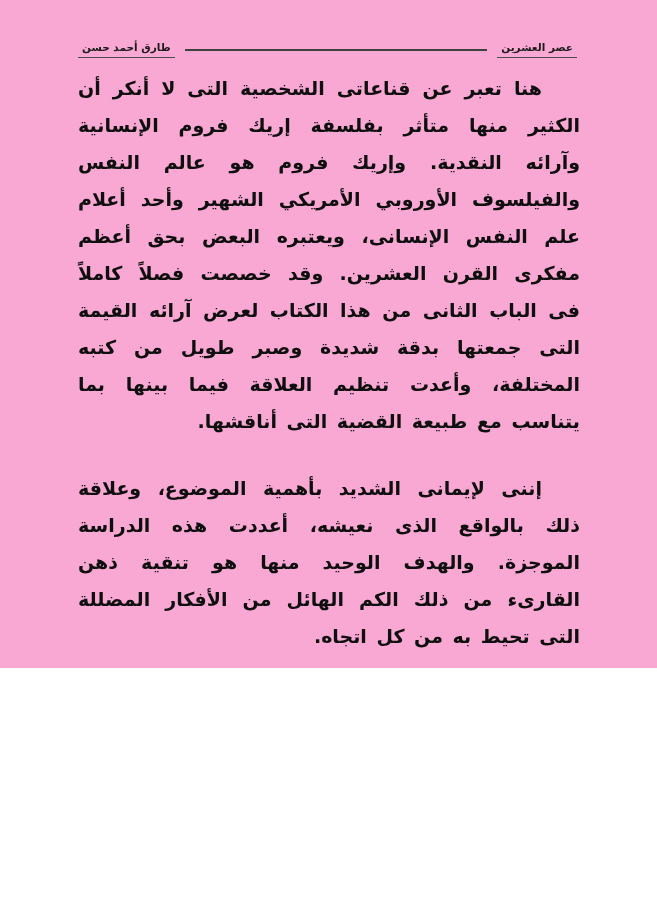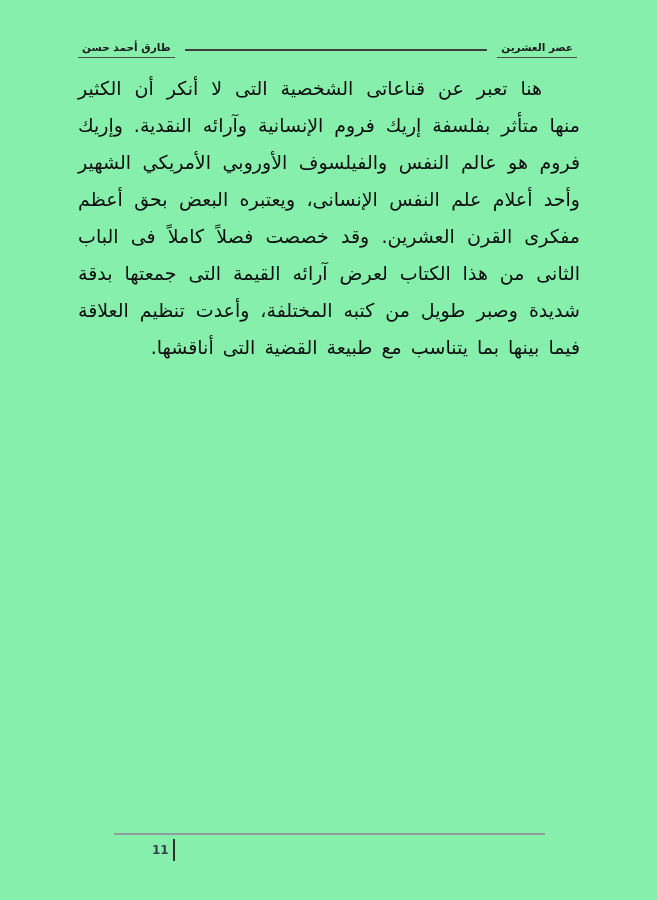--- a/index.html
+++ b/index.html
@@ -3,22 +3,22 @@
 <meta charset="utf-8">
 <style>
   html, body {
     margin: 0;
     padding: 0;
     background: #ffffff;
   }
   .page {
     position: relative;
     width: 657px;
-    height: 900px;
-    background: #86efac;
+    height: 668px;
+    background: #f9a8d4;
     font-family: "DejaVu Sans", sans-serif;
     overflow: hidden;
   }
 
   
   .header {
     position: absolute;
     top: 40px;
     left: 78px;
     right: 80px;
@@ -45,21 +45,21 @@
 
   
   .body-text {
     position: absolute;
     top: 70px;
     left: 78px;
     right: 77px;
     direction: rtl;
     text-align: justify;
     color: #0f0f0f;
-    font-weight: normal;
+    font-weight: bold;
     font-size: 19px;
     line-height: 37px;
     word-spacing: 3px;
   }
   .body-text p {
     margin: 0 0 30px 0;
     text-indent: 38px;
   }
 
   
@@ -98,20 +98,21 @@
 <div class="page">
 
   <div class="header">
     <span class="h-text">طارق أحمد حسن</span>
     <div class="h-rule"></div>
     <span class="h-text">عصر العشرين</span>
   </div>
 
   <div class="body-text">
     <p>هنا تعبر عن قناعاتى الشخصية التى لا أنكر أن الكثير منها متأثر بفلسفة إريك فروم الإنسانية وآرائه النقدية. وإريك فروم هو عالم النفس والفيلسوف الأوروبي الأمريكي الشهير وأحد أعلام علم النفس الإنسانى، ويعتبره البعض بحق أعظم مفكرى القرن العشرين. وقد خصصت فصلاً كاملاً فى الباب الثانى من هذا الكتاب لعرض آرائه القيمة التى جمعتها بدقة شديدة وصبر طويل من كتبه المختلفة، وأعدت تنظيم العلاقة فيما بينها بما يتناسب مع طبيعة القضية التى أناقشها.</p>
+    <p>إننى لإيمانى الشديد بأهمية الموضوع، وعلاقة ذلك بالواقع الذى نعيشه، أعددت هذه الدراسة الموجزة. والهدف الوحيد منها هو تنقية ذهن القارىء من ذلك الكم الهائل من الأفكار المضللة التى تحيط به من كل اتجاه.</p>
   </div>
 
   <div class="footer-rule"></div>
 
   <div class="footer-pageno">
     <span class="num">11</span>
     <span class="mark"></span>
   </div>
 
 </div>

